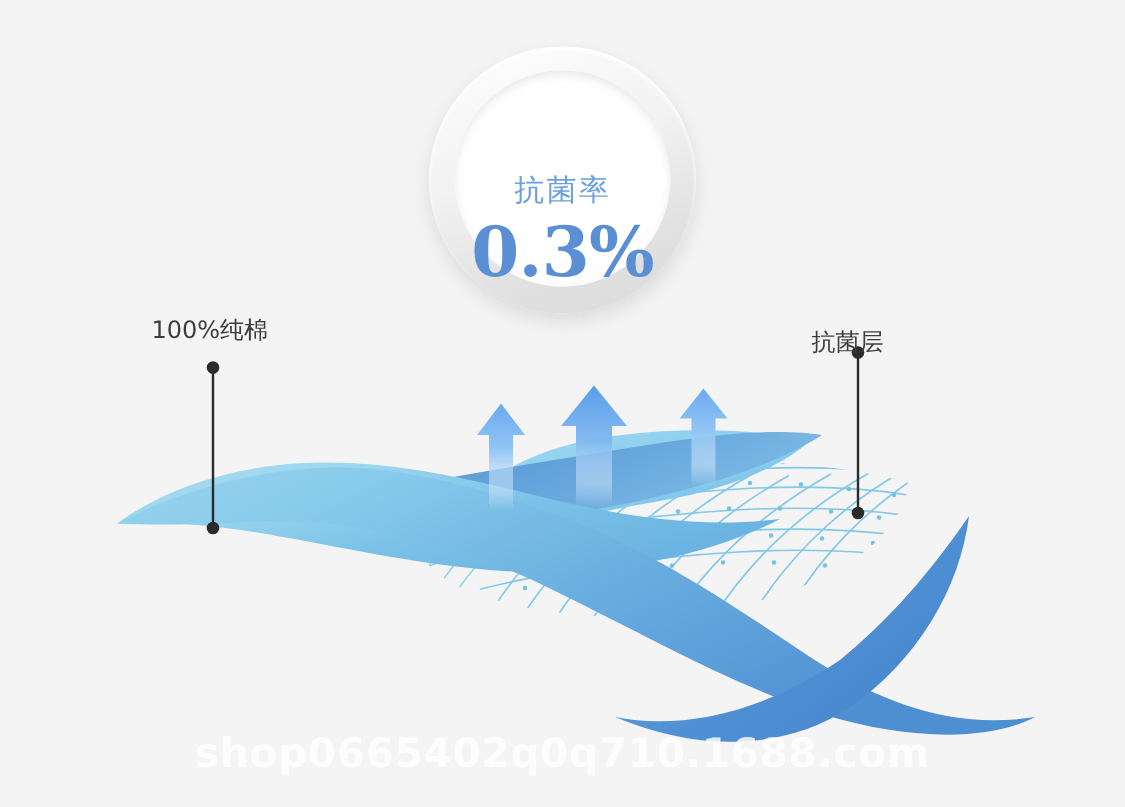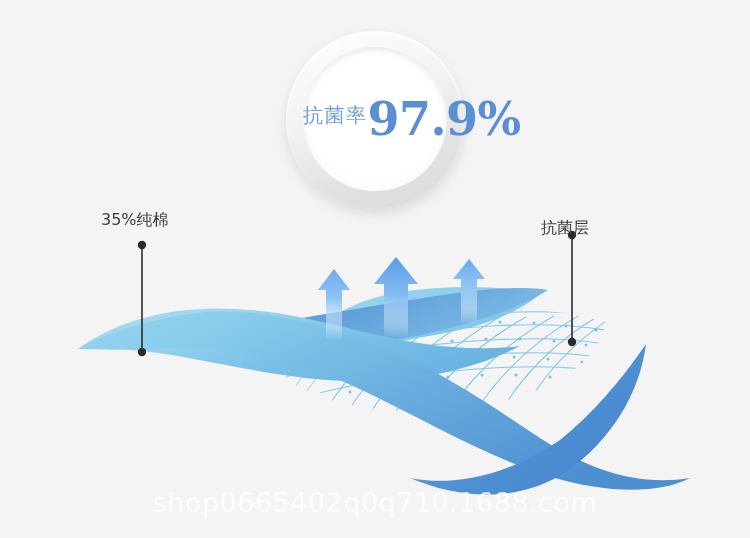--- a/index.html
+++ b/index.html
@@ -53,23 +53,23 @@
     left: 17px;
     top: 16px;
     width: 144px;
     height: 144px;
     border-radius: 50%;
     background: radial-gradient(circle at 50% 36%, #ffffff 60%, #fbfbfc 100%);
     box-shadow:
       inset 0 3px 6px rgba(140,140,145,0.18),
       inset 0 -1px 2px rgba(255,255,255,0.9);
     display: flex;
-    flex-direction: row;
+    flex-direction: column;
     align-items: center;
-    justify-content: space-between;
+    justify-content: flex-end;
   }
   #gauge-label {
     color: #6d9ede;
     font-size: 20px;
     letter-spacing: 1.5px;
     line-height: 1;
     margin-bottom: 9px;
     font-family: "DejaVu Sans", "Liberation Sans", sans-serif;
     white-space: nowrap;
   }
@@ -101,20 +101,21 @@
     left: 0;
     top: 487px;
     width: 750px;
     text-align: center;
     color: rgba(255,255,255,0.82);
     font-size: 27px;
     letter-spacing: 0.5px;
     font-family: "DejaVu Sans", "Liberation Sans", sans-serif;
     white-space: nowrap;
     pointer-events: none;
+    font-weight: bold;
   }
 </style>
 </head>
 <body>
 
 <div id="stage">
 
   <svg class="art" viewBox="0 0 750 538" preserveAspectRatio="none" xmlns="http://www.w3.org/2000/svg">
     <defs>
 
@@ -296,23 +297,23 @@
       <line x1="572" y1="235" x2="572" y2="342" stroke="#2b2b2b" stroke-width="1.6"></line>
       <circle cx="572" cy="235" r="4.2" fill="#2b2b2b"></circle>
       <circle cx="572" cy="342" r="4.2" fill="#2b2b2b"></circle>
     </g>
   </svg>
 
   <div id="gauge">
     <div id="gauge-ring"></div>
     <div id="gauge-inner">
       <div id="gauge-label">抗菌率</div>
-      <div id="gauge-value">97.9%</div>
+      <div id="gauge-value">0.3%</div>
     </div>
   </div>
 
-  <div class="callout-text" id="callout-left-text">35%纯棉</div>
+  <div class="callout-text" id="callout-left-text">100%纯棉</div>
 
   <div class="callout-text" id="callout-right-text">抗菌层</div>
 
   <div id="watermark">shop0665402q0q710.1688.com</div>
 
 </div>
 
 </body></html>

